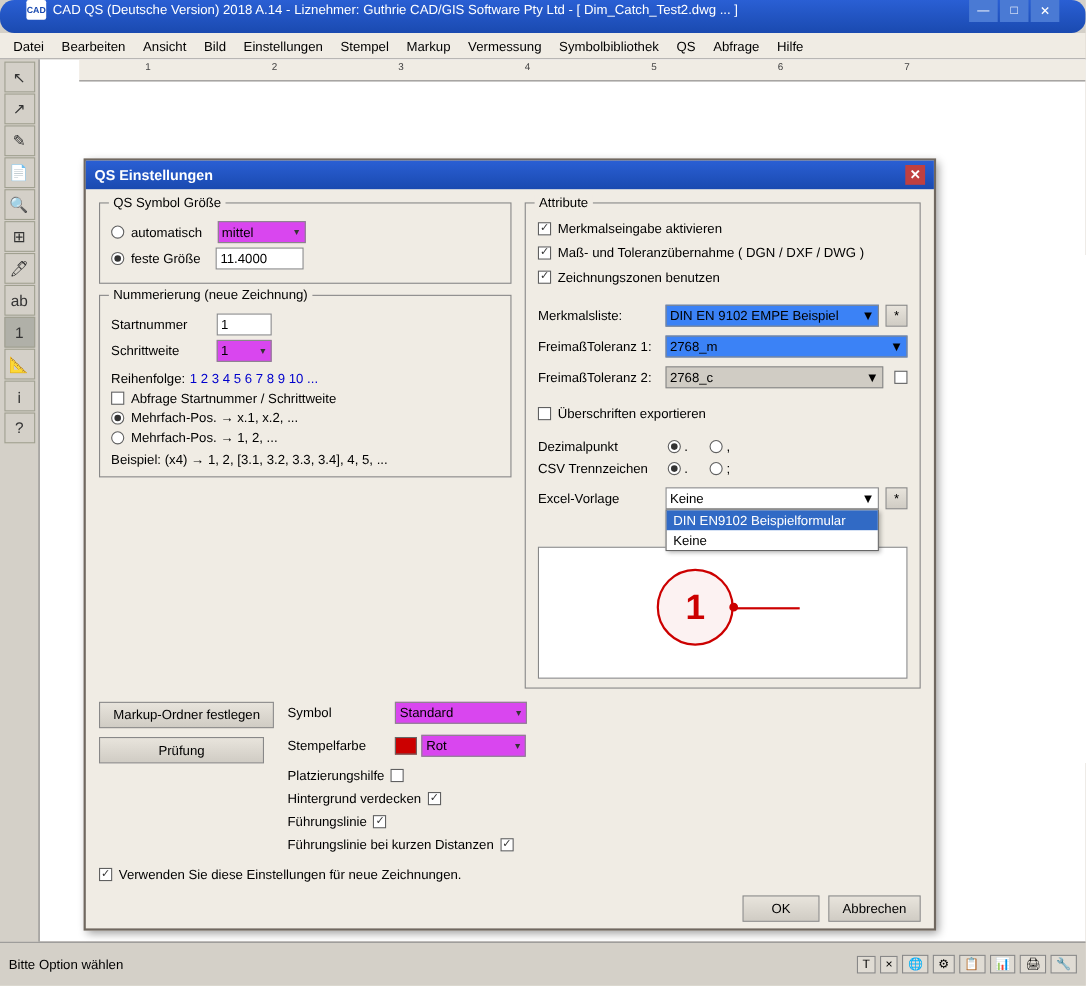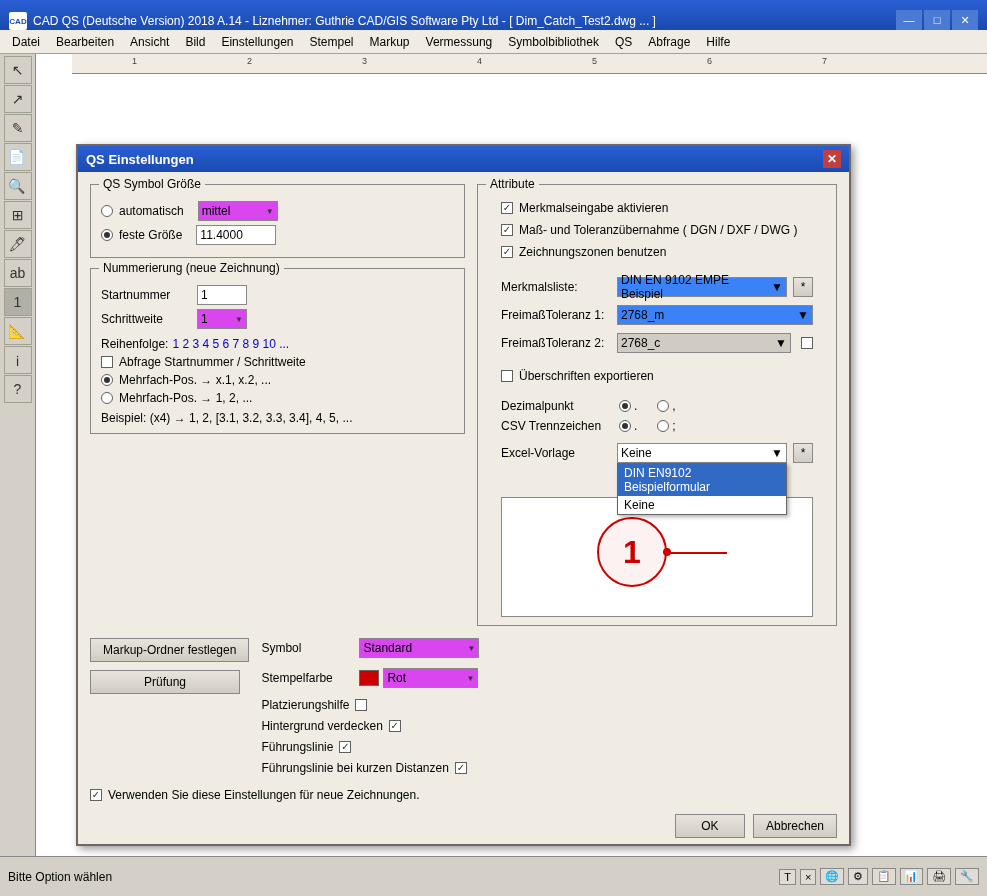--- a/index.html
+++ b/index.html
@@ -12,23 +12,24 @@
       overflow: hidden;
       position: relative;
     }
 
     
     .title-bar {
       background: linear-gradient(to bottom, #2a5fd4, #1a4ab0);
       color: white;
       height: 30px;
       display: flex;
-      align-items: flex-end;
-      padding: 0 9px;
+      align-items: flex-start;
+      padding: 0 24px;
       justify-content: space-between;
+      border-radius: 13px;
     }
     .title-bar-left {
       display: flex;
       align-items: center;
       gap: 6px;
     }
     .title-bar-logo {
       width: 18px;
       height: 18px;
       background: white;
@@ -301,21 +302,21 @@
     .right-panel {
       width: 360px;
       display: flex;
       flex-direction: column;
       gap: 8px;
     }
 
     
     .attr-group {
       border: 1px solid #888;
-      padding: 8px 23px;
+      padding: 8px 11px;
       position: relative;
     }
     .attr-group-title {
       position: absolute;
       top: -8px;
       left: 8px;
       background: #f0ece4;
       padding: 0 4px;
       font-size: 12px;
     }

